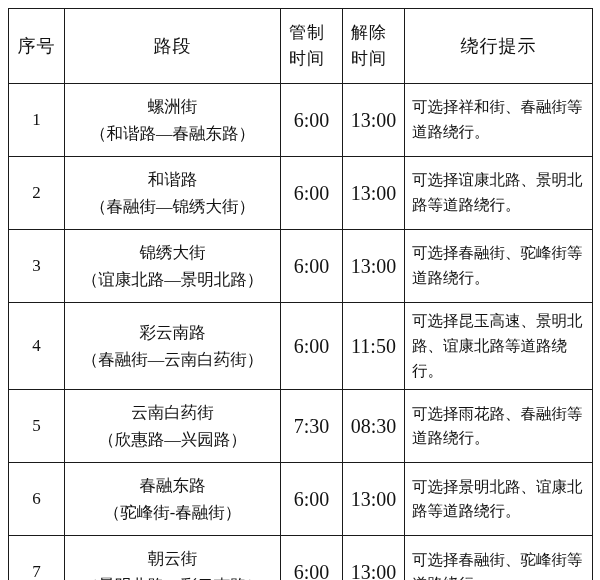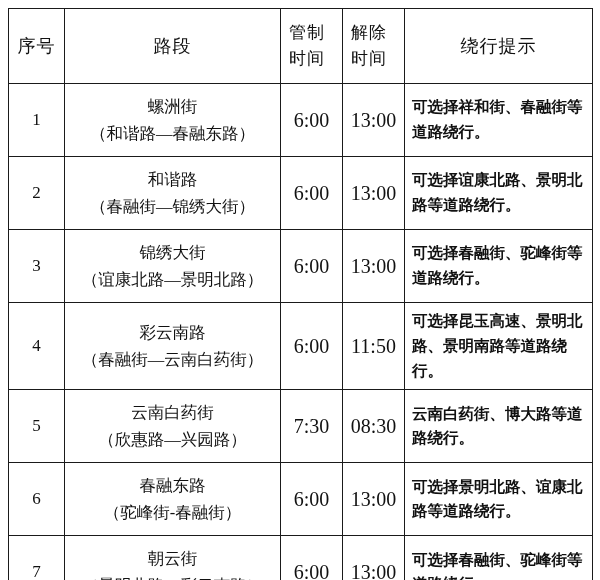--- a/index.html
+++ b/index.html
@@ -77,21 +77,20 @@
   tbody td.road .r2 { display: block; }
   tbody td.time {
     text-align: center;
     font-size: 20px;
   }
   tbody td.tip {
     text-align: left;
     font-size: 15.5px;
     line-height: 1.6;
     padding: 6px 6px 6px 7px;
-    font-weight: bold;
   }
 </style>
 </head>
 <body>
 
 <div class="page">
   <table class="road-table">
     <colgroup>
       <col class="c-seq">
       <col class="c-road">
@@ -146,31 +145,31 @@
         <td class="tip">可选择春融街、驼峰街等道路绕行。</td>
       </tr>
       <tr>
         <td class="seq">4</td>
         <td class="road">
           <span class="r1">彩云南路</span>
           <span class="r2">（春融街—云南白药街）</span>
         </td>
         <td class="time">6:00</td>
         <td class="time">11:50</td>
-        <td class="tip">可选择昆玉高速、景明北路、景明南路等道路绕行。</td>
+        <td class="tip">可选择昆玉高速、景明北路、谊康北路等道路绕行。</td>
       </tr>
       <tr>
         <td class="seq">5</td>
         <td class="road">
           <span class="r1">云南白药街</span>
           <span class="r2">（欣惠路—兴园路）</span>
         </td>
         <td class="time">7:30</td>
         <td class="time">08:30</td>
-        <td class="tip">云南白药街、博大路等道路绕行。</td>
+        <td class="tip">可选择雨花路、春融街等道路绕行。</td>
       </tr>
       <tr>
         <td class="seq">6</td>
         <td class="road">
           <span class="r1">春融东路</span>
           <span class="r2">（驼峰街-春融街）</span>
         </td>
         <td class="time">6:00</td>
         <td class="time">13:00</td>
         <td class="tip">可选择景明北路、谊康北路等道路绕行。</td>

